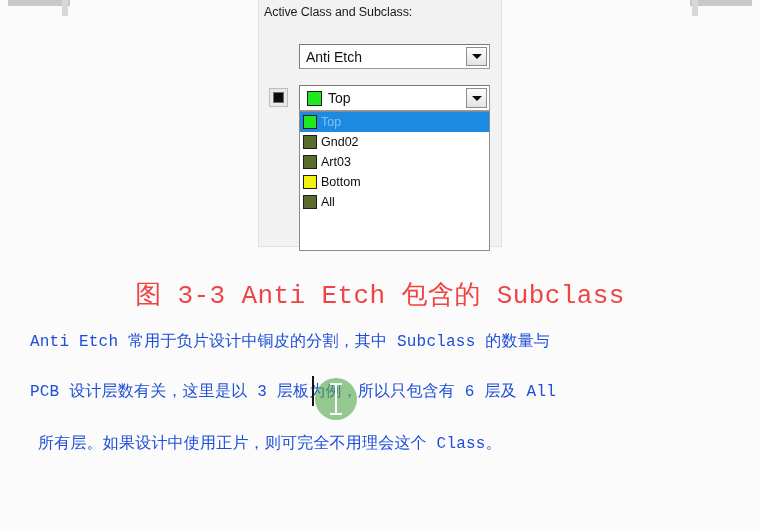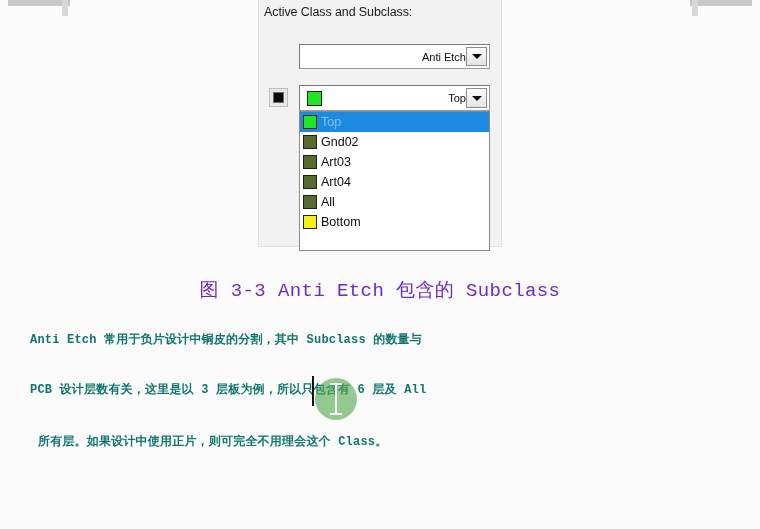--- a/index.html
+++ b/index.html
@@ -74,26 +74,25 @@
     height: 25px;
   }
   .combo-subclass {
     left: 40px;
     top: 85px;
     width: 191px;
     height: 26px;
   }
   .combo-text {
     flex: 1;
-    font-size: 11px;
+    font-size: 14px;
     color: #101010;
     padding-left: 6px;
     white-space: nowrap;
     overflow: hidden;
-    text-align: right;
   }
   .combo-arrow-btn {
     width: 21px;
     height: calc(100% - 4px);
     margin-right: 2px;
     background: linear-gradient(#fdfdfd, #e3e3e3);
     border: 1px solid #8d8d8d;
     box-sizing: border-box;
     display: flex;
     align-items: center;
@@ -174,35 +173,34 @@
   .dd-row.selected .dd-label { color: #7fc4f2; }
 
   
   .caption {
     position: absolute;
     left: 0;
     top: 277px;
     width: 760px;
     text-align: center;
     font-family: "Liberation Mono", monospace;
-    font-size: 19px;
-    color: #6d28d9;
+    font-size: 26px;
+    color: #ef4444;
     letter-spacing: 0.4px;
     white-space: nowrap;
   }
   .para {
     position: absolute;
     left: 30px;
     width: 706px;
     font-family: "Liberation Mono", monospace;
-    font-size: 12px;
-    color: #0f766e;
+    font-size: 16px;
+    color: #1d4ed8;
     letter-spacing: 0.2px;
     white-space: nowrap;
-    font-weight: bold;
   }
   .line1 { top: 331px; }
   .line2 { top: 381px; }
   .line3 { top: 433px; margin-left: 8px; }
 
   
   .cursor-halo {
     position: absolute;
     left: 315px;
     top: 378px;
@@ -279,30 +277,26 @@
       </div>
       <div class="dd-row">
         <div class="dd-swatch" style="background: rgb(90, 107, 46);"></div>
         <div class="dd-label">Gnd02</div>
       </div>
       <div class="dd-row">
         <div class="dd-swatch" style="background: rgb(90, 107, 46);"></div>
         <div class="dd-label">Art03</div>
       </div>
       <div class="dd-row">
-        <div class="dd-swatch" style="background: rgb(90, 107, 46);"></div>
-        <div class="dd-label">Art04</div>
+        <div class="dd-swatch" style="background: rgb(242, 242, 12);"></div>
+        <div class="dd-label">Bottom</div>
       </div>
       <div class="dd-row">
         <div class="dd-swatch" style="background: rgb(90, 107, 46);"></div>
         <div class="dd-label">All</div>
-      </div>
-      <div class="dd-row">
-        <div class="dd-swatch" style="background: rgb(242, 242, 12);"></div>
-        <div class="dd-label">Bottom</div>
       </div>
     </div>
 
 </div>
 
 <div class="caption">图 3-3 Anti Etch 包含的 Subclass</div>
 
 <div class="para line1">Anti Etch 常用于负片设计中铜皮的分割，其中 Subclass 的数量与</div>
 <div class="para line2">PCB 设计层数有关，这里是以 3 层板为例，所以只包含有 6 层及 All</div>
 <div class="para line3">所有层。如果设计中使用正片，则可完全不用理会这个 Class。</div>

